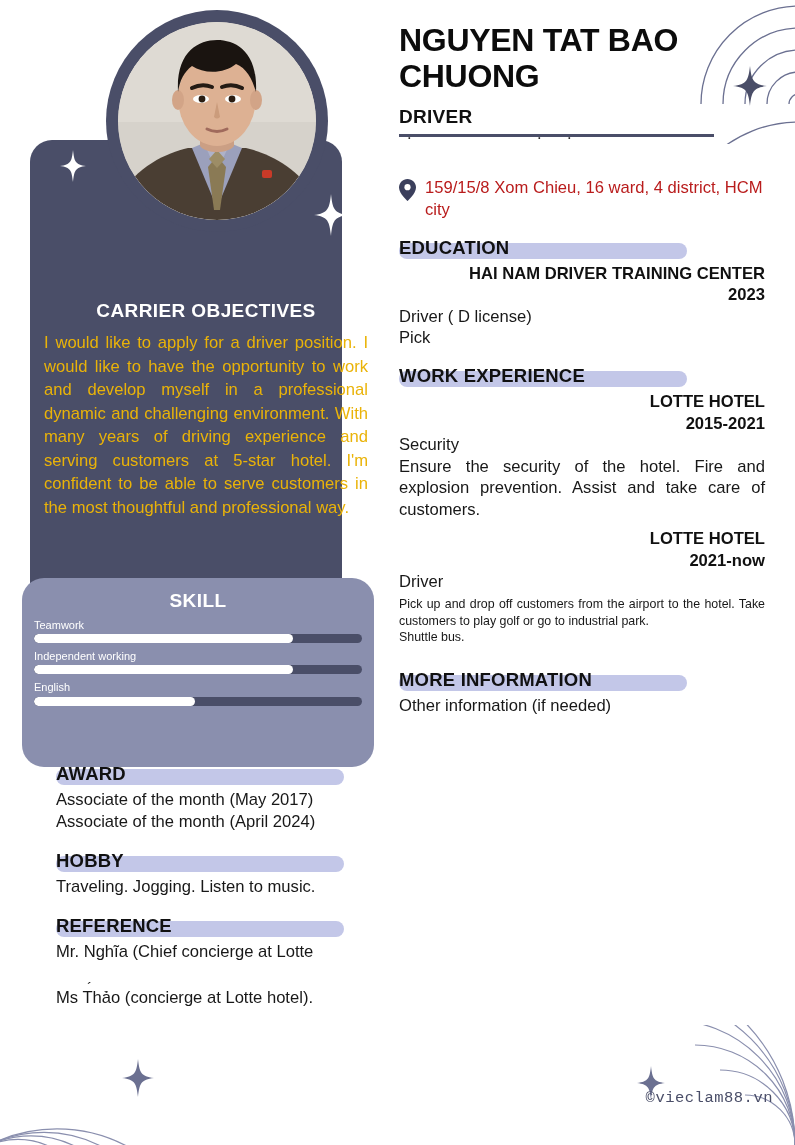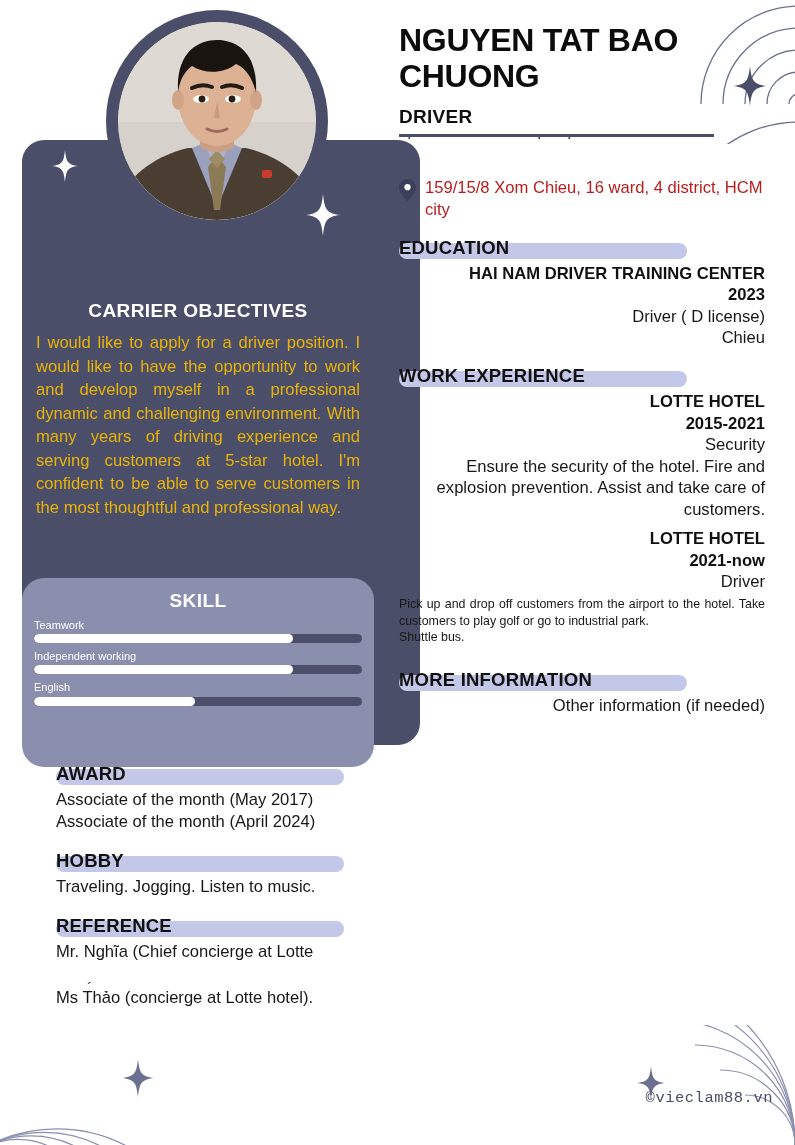--- a/index.html
+++ b/index.html
@@ -37,23 +37,23 @@
   
   #left-col {
     position: absolute;
     left: 22px;
     top: 0;
     width: 352px;
   }
 
   #profile-card {
     position: absolute;
-    left: 0;
+    left: 8px;
     top: 140px;
-    width: 398px;
+    width: 312px;
     height: 605px;
     background: #4a4e68;
     border-radius: 22px;
   }
   #skill-card {
     position: absolute;
     left: 0;
     top: 578px;
     width: 352px;
     height: 189px;
@@ -244,21 +244,20 @@
     font-weight: bold;
     font-size: 16.6px;
     color: #111111;
     line-height: 1.3;
     text-align: right;
   }
   .entry-plain {
     font-size: 16.6px;
     color: #181818;
     line-height: 1.3;
-    text-align: right;
   }
   .entry-small {
     font-size: 12.4px;
     color: #181818;
     line-height: 1.33;
     text-align: justify;
   }
 </style>
 </head>
 <body>
@@ -454,21 +453,21 @@
     </div>
 
     <div class="section">
       <div class="sec-head">
         <div class="sec-pill"></div>
         <span class="sec-title">EDUCATION</span>
       </div>
       <div class="entry-org">HAI NAM DRIVER TRAINING CENTER</div>
       <div class="entry-org">2023</div>
       <div class="entry-plain">Driver ( D license)</div>
-      <div class="entry-plain">Chieu</div>
+      <div class="entry-plain">Pick</div>
     </div>
 
     <div class="section">
       <div class="sec-head">
         <div class="sec-pill"></div>
         <span class="sec-title">WORK EXPERIENCE</span>
       </div>
 
       <div>
         <div class="entry-org">LOTTE HOTEL</div>

